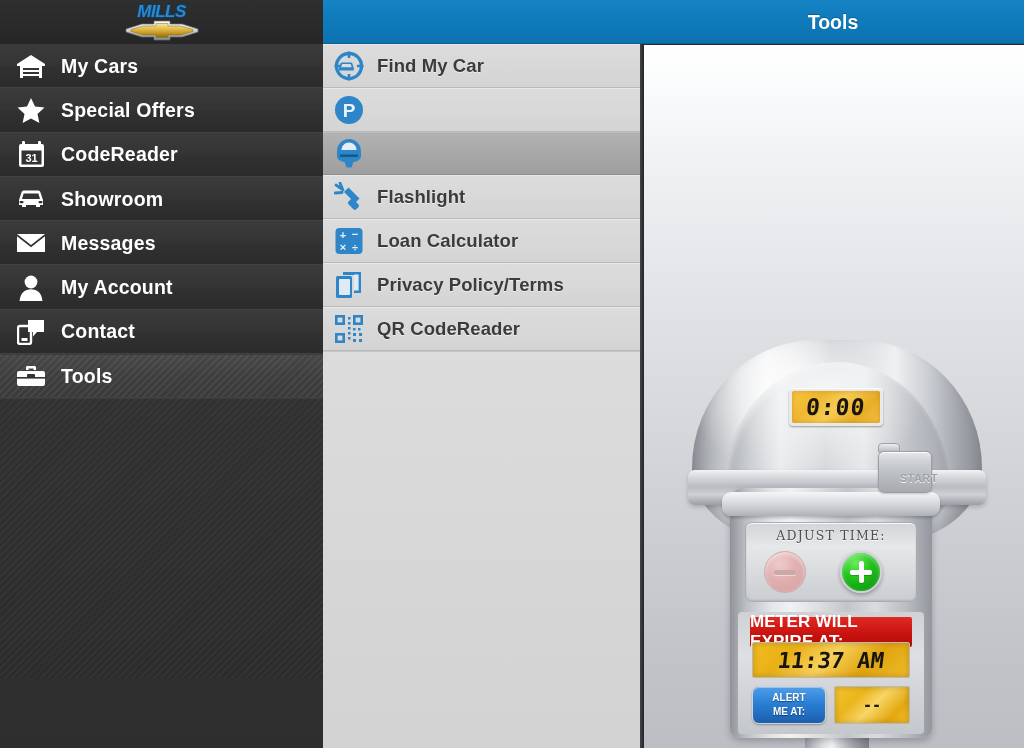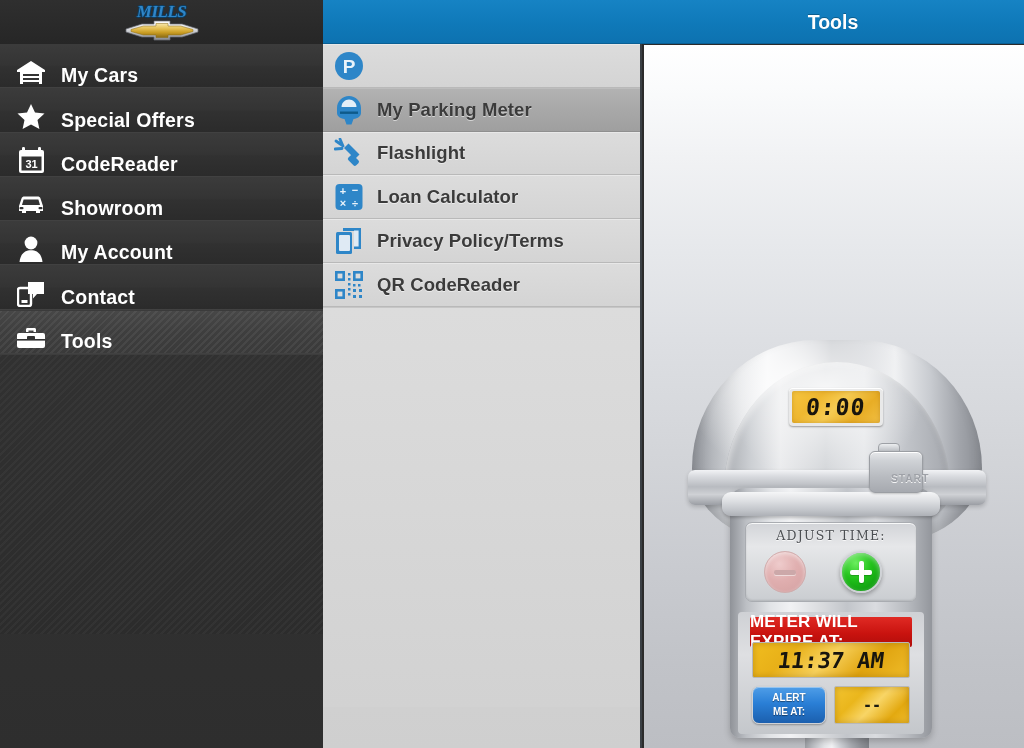--- a/index.html
+++ b/index.html
@@ -22,42 +22,42 @@
   #brand {
     position: relative;
     height: 44px;
     background: linear-gradient(to bottom,#2f2f2f,#262626);
     display: flex; align-items: center; justify-content: center;
   }
   #brand-logo { position: relative; width: 84px; height: 42px; }
   #brand-word {
     position: absolute; left: 0; top: 1px; width: 84px;
     text-align: center;
-    font-family: Liberation Serif, serif;
+    font-family: Liberation Sans, sans-serif;
     font-weight: bold; font-style: italic;
     font-size: 17px; letter-spacing: -0.5px;
     color: #2f86c8;
     text-shadow: 0 1px 0 #0b3f66, 1px 0 0 #0b3f66, -1px 0 0 #0b3f66, 0 -1px 0 #0b3f66;
   }
   .bowtie-wrap { position:absolute; left:4px; top:18px; width:76px; height:22px; }
 
   #driver-center {
     height: 39px;
     background: linear-gradient(to bottom,#333333,#2c2c2c);
     border-bottom: 1px solid #3f3f3f;
     display: flex; align-items: center;
     padding-left: 22px;
     color: #f2f2f2;
     font-size: 16.5px;
     letter-spacing: .1px;
   }
   .side-item {
     position: relative;
     height: 44.3px;
-    display: flex; align-items: flex-end;
+    display: flex; align-items: center;
     padding-left: 12px;
     border-bottom: 1px solid #414141;
     border-top: 1px solid #3b3b3b;
     background: linear-gradient(to bottom,#3b3b3b 0%,#343434 48%,#313131 52%,#2b2b2b 100%);
     color: #fff;
   }
   .side-item .s-icon {
     width: 38px; height: 30px;
     display:flex; align-items:center; justify-content:center;
     flex: 0 0 38px;
@@ -222,21 +222,21 @@
     width: 54px; height: 45px;
     z-index: 7;
   }
   #start-cap {
     position:absolute; left:16px; top:-5px; width:22px; height:10px;
     border-radius: 4px 4px 2px 2px;
     background: linear-gradient(to bottom,#eceef0,#b5b8bd);
     border:1px solid #9ea1a6;
   }
   #start-body {
-    position:absolute; left:7px; top:3px;
+    position:absolute; left:16px; top:3px;
     width:54px; height:42px;
     border-radius: 6px;
     background: linear-gradient(to bottom,#e6e8ea 0%,#cfd2d6 22%,#b9bcc1 60%,#a6a9af 100%);
     border:1px solid #9b9ea3;
     display:flex; align-items:center; justify-content:center;
     padding-top: 12px;
     box-shadow: inset 0 1px 0 #fff, 0 1px 2px rgba(0,0,0,.2);
     padding-left: 28px;
   }
   #start-label {
@@ -425,20 +425,29 @@
               <path d="M3 12 L5.5 4.5 C6 3 7 2.5 8.5 2.5 L21.5 2.5 C23 2.5 24 3 24.5 4.5 L27 12 L27 17 L24 17 L24 19 L20 19 L20 17 L10 17 L10 19 L6 19 L6 17 L3 17 Z" fill="#ffffff"></path>
               <path d="M7.6 5.4 L22.4 5.4 L24 11 L6 11 Z" fill="#333"></path>
               <rect x="3.5" y="13" width="4" height="2.2" rx="1" fill="#333"></rect>
               <rect x="22.5" y="13" width="4" height="2.2" rx="1" fill="#333"></rect>
             </svg>
           </span>
           <span class="s-label">Showroom</span>
         </div>
         <div class="side-item">
           <span class="s-icon">
+            <svg width="30" height="20" viewBox="0 0 30 20">
+              <path d="M1 1 L29 1 L29 19 L1 19 Z" fill="#ffffff"></path>
+              <path d="M1 1 L15 12 L29 1 L29 3.2 L15 14.3 L1 3.2 Z" fill="#333"></path>
+            </svg>
+          </span>
+          <span class="s-label">Messages</span>
+        </div>
+        <div class="side-item">
+          <span class="s-icon">
             <svg width="24" height="26" viewBox="0 0 24 26">
               <circle cx="12" cy="7" r="6.4" fill="#ffffff"></circle>
               <path d="M0.5 26 C1.5 17.5 6 14.2 12 14.2 C18 14.2 22.5 17.5 23.5 26 Z" fill="#ffffff"></path>
             </svg>
           </span>
           <span class="s-label">My Account</span>
         </div>
         <div class="side-item">
           <span class="s-icon">
             <svg width="28" height="26" viewBox="0 0 28 26">
@@ -463,37 +472,47 @@
       </div>
     <div id="sidebar-filler"></div>
   </div>
 
   <div id="header">
     <div id="header-title">Tools</div>
   </div>
 
   <div id="tools-list">
     <div id="tool-items">
+        <div class="tool-item">
+          <span class="t-icon">
+            <svg width="30" height="30" viewBox="0 0 30 30">
+              <circle cx="15" cy="15" r="12.5" fill="none" stroke="#2e86c8" stroke-width="3.4"></circle>
+              <path d="M15 0.5 L15 7 M15 23 L15 29.5 M0.5 15 L7 15 M23 15 L29.5 15" stroke="#2e86c8" stroke-width="2.6"></path>
+              <path d="M5 17 L6.5 12.5 C6.8 11.7 7.4 11.4 8.3 11.4 L16.5 11.4 C17.4 11.4 18 11.7 18.3 12.5 L19.8 17 L19.8 19.6 L5 19.6 Z" fill="#2e86c8"></path>
+              <path d="M8.1 13 L16.7 13 L17.7 16.2 L7.1 16.2 Z" fill="#dcdcdc"></path>
+            </svg>
+          </span>
+          <span class="t-label">Find My Car</span>
+        </div>
         <div class="tool-item">
           <span class="t-icon">
             <svg width="30" height="30" viewBox="0 0 30 30">
               <circle cx="15" cy="15" r="14" fill="#2e86c8"></circle>
               <text x="15" y="22" font-family="Liberation Sans, sans-serif" font-size="19" font-weight="bold" fill="#e9f3fa" text-anchor="middle">P</text>
             </svg>
           </span>
         </div>
         <div class="tool-item selected">
           <span class="t-icon">
             <svg width="26" height="30" viewBox="0 0 26 30">
               <path d="M13 1 C19.6 1 25 6.4 25 13 L25 18 C25 21 22 23.5 17.5 24 L15.5 29.5 L10.5 29.5 L8.5 24 C4 23.5 1 21 1 18 L1 13 C1 6.4 6.4 1 13 1 Z" fill="#2e86c8"></path>
               <path d="M5.5 12 C5.5 7.9 8.9 4.5 13 4.5 C17.1 4.5 20.5 7.9 20.5 12 Z" fill="#e3eef7"></path>
               <rect x="4" y="16.5" width="18" height="2.4" fill="#0e5a8a"></rect>
             </svg>
           </span>
-          <span class="t-label">My Parking Meter</span>
         </div>
         <div class="tool-item">
           <span class="t-icon">
             <svg width="30" height="30" viewBox="0 0 30 30">
               <path d="M10 10 L14.5 5.5 L25.5 16.5 L21 21 Z" fill="#2e86c8"></path>
               <rect x="18" y="16" width="11" height="7" rx="2" transform="rotate(45 18 16)" fill="#2e86c8"></rect>
               <path d="M2 3 L8.5 7.5 M1 11 L8 10.5 M6 1 L9 8" stroke="#2e86c8" stroke-width="2.8" stroke-linecap="round"></path>
             </svg>
           </span>
           <span class="t-label">Flashlight</span>

